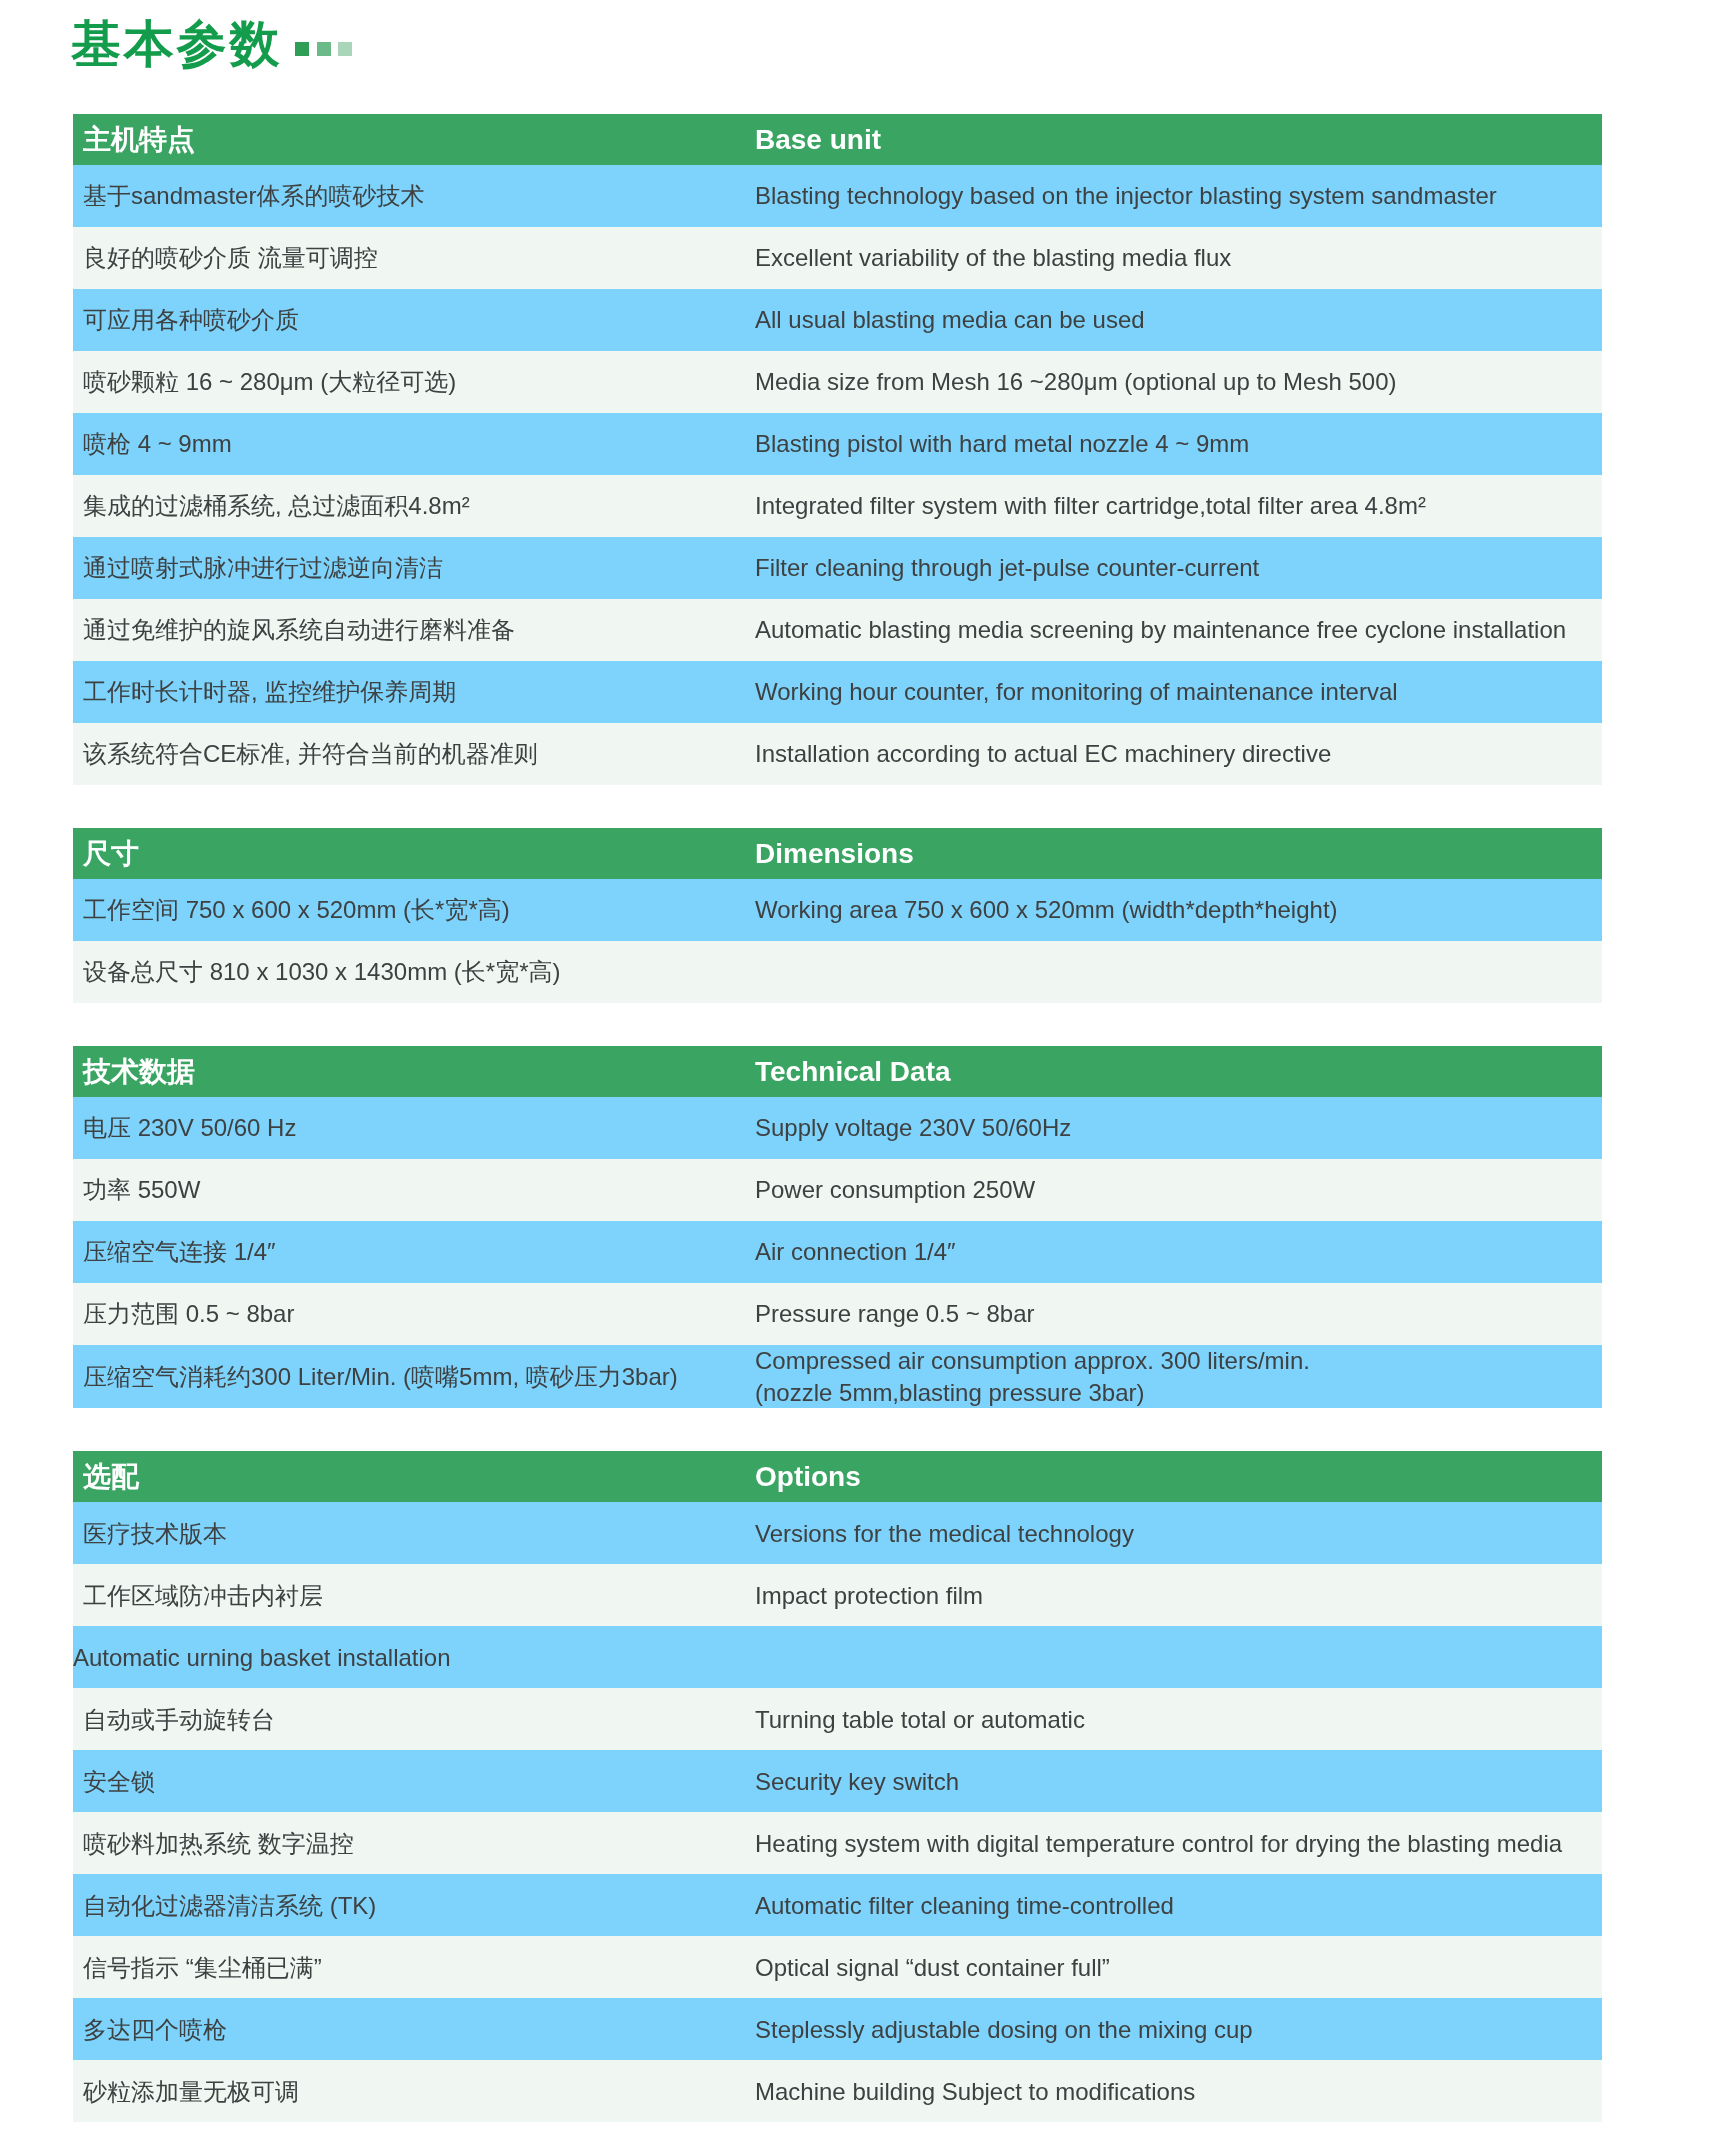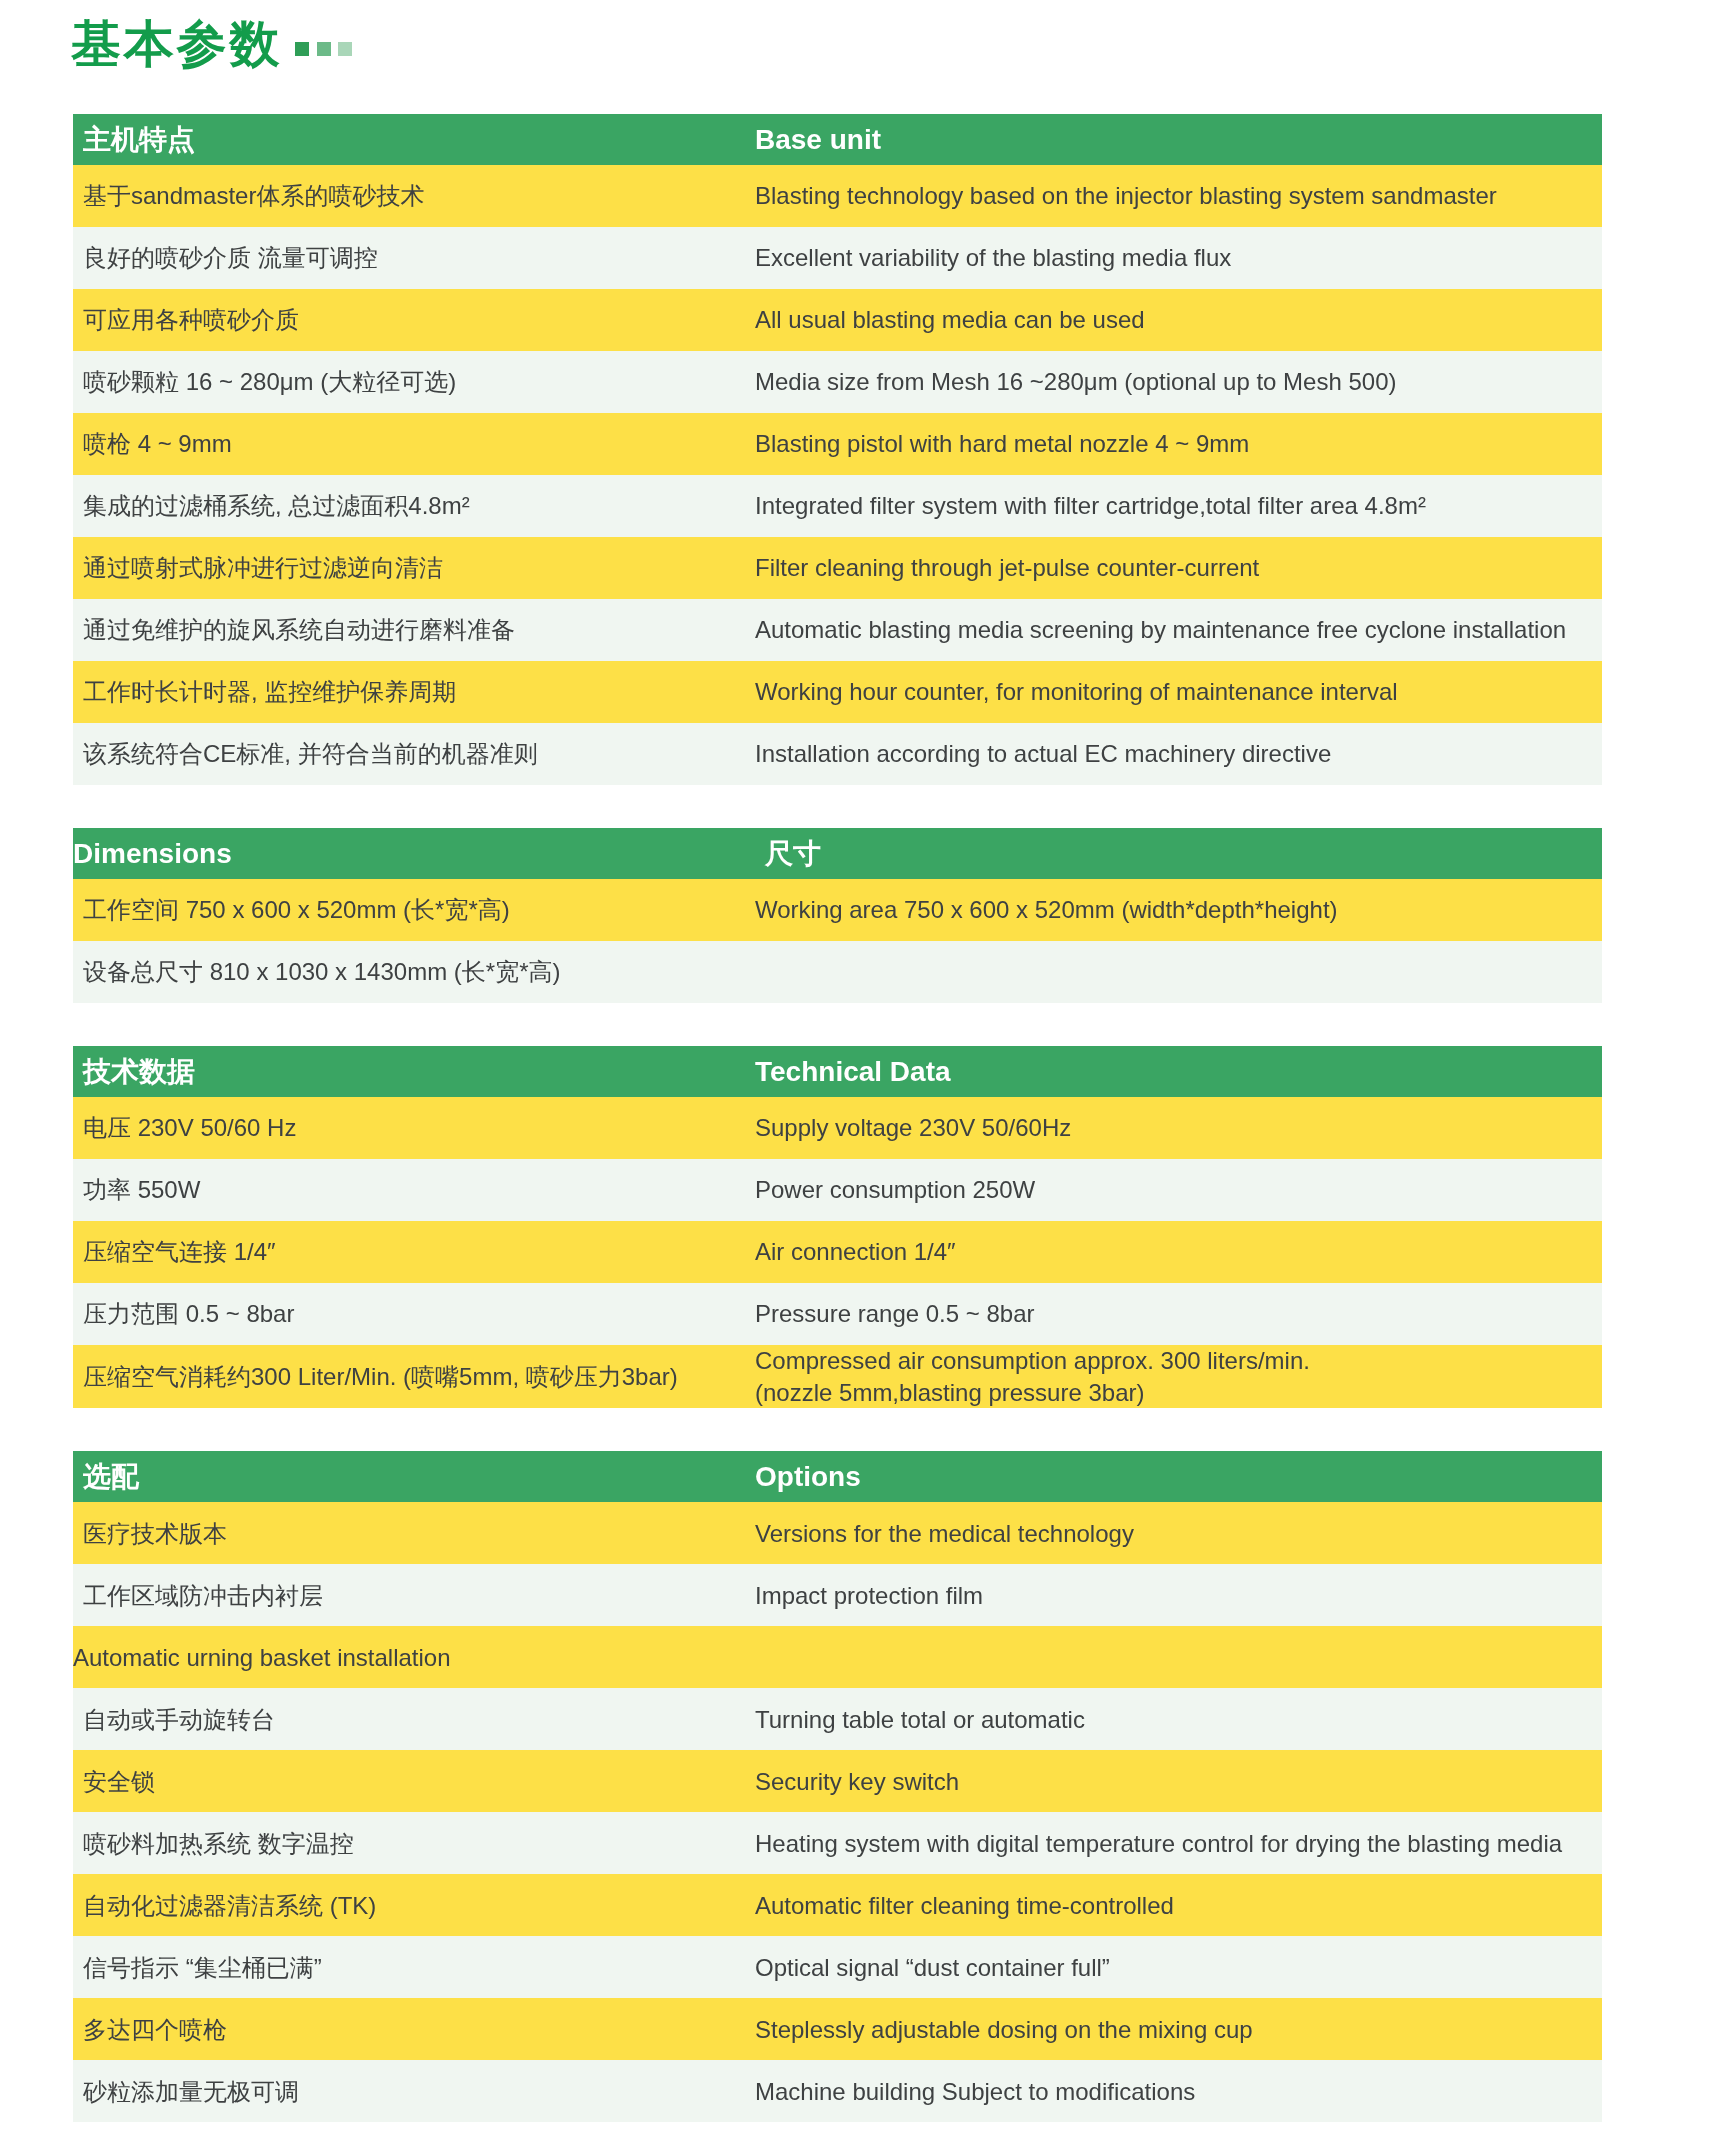--- a/index.html
+++ b/index.html
@@ -56,21 +56,21 @@
     font-size:28px;
     font-weight:bold;
   }
   .trow{
     display:grid;
     grid-template-columns:682px 1fr;
     align-items:center;
     min-height:62px;
     font-size:24px;
     line-height:1.32;
-    background:#fde047;
+    background:#7dd3fc;
   }
   .trow.alt{background:var(--row-alt);}
   .c1{padding-left:10px;padding-right:22.4px;}
   .c2{padding-right:22.4px;white-space:pre-line;}
   .thead .c2{white-space:normal;}
 </style>
 </head>
 <body>
 
 <div class="page">
@@ -124,22 +124,22 @@
           <div class="c c1">工作时长计时器, 监控维护保养周期</div>
           <div class="c c2">Working hour counter, for monitoring of maintenance interval</div>
         </div>
         <div class="trow alt">
           <div class="c c1">该系统符合CE标准, 并符合当前的机器准则</div>
           <div class="c c2">Installation according to actual EC machinery directive</div>
         </div>
       </section>
       <section class="spec-table">
         <div class="thead">
+          <div class="c c1">尺寸</div>
           <div class="c c2">Dimensions</div>
-          <div class="c c1">尺寸</div>
         </div>
         <div class="trow">
           <div class="c c1">工作空间 750 x 600 x 520mm (长*宽*高)</div>
           <div class="c c2">Working area 750 x 600 x 520mm (width*depth*height)</div>
         </div>
         <div class="trow alt">
           <div class="c c1">设备总尺寸 810 x 1030 x 1430mm (长*宽*高)</div>
         </div>
       </section>
       <section class="spec-table">

